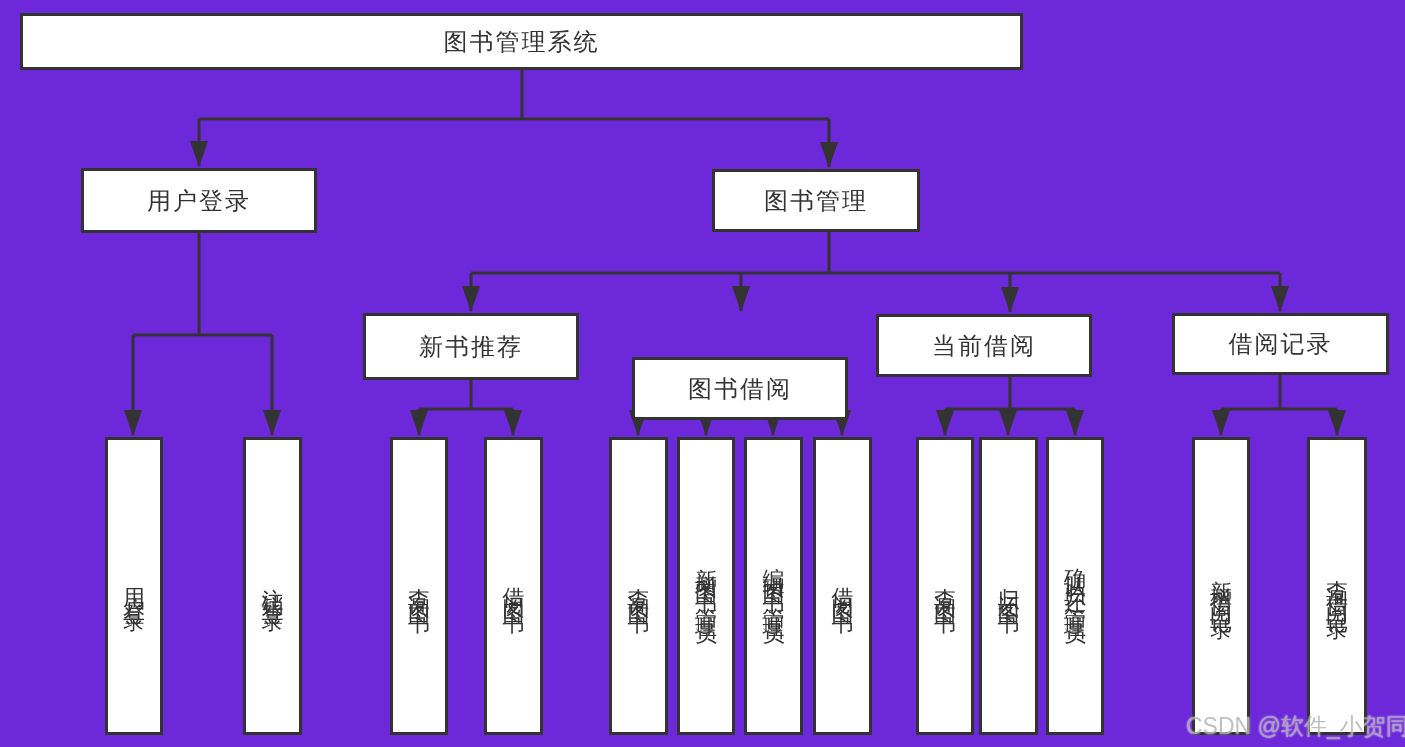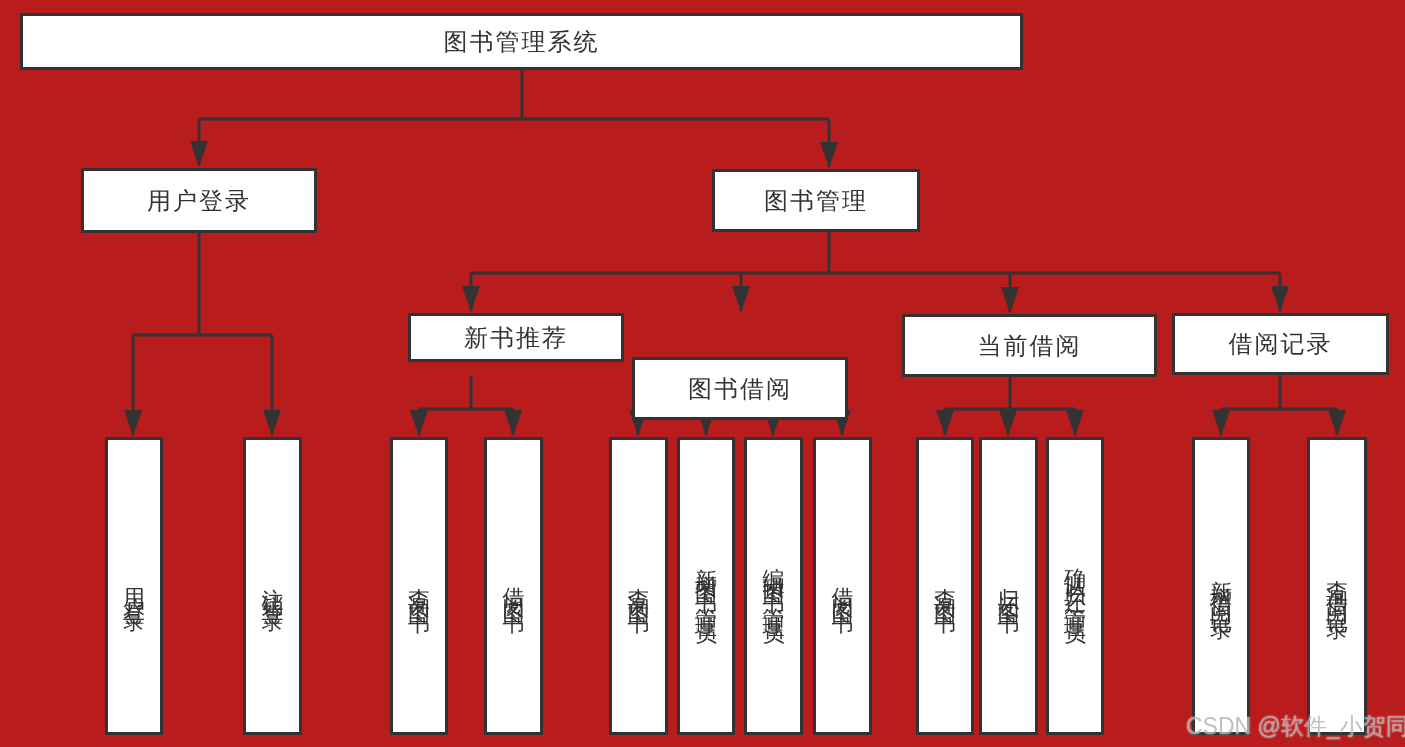--- a/index.html
+++ b/index.html
@@ -1,20 +1,20 @@
 <!DOCTYPE html>
 <html><head>
 <meta charset="utf-8">
 <style>
   html, body { margin: 0; padding: 0; background: #ffffff; }
   .canvas {
     position: relative;
     width: 1405px;
     height: 747px;
-    background: #b91c1c;
+    background: #6d28d9;
     font-family: "Liberation Sans", "DejaVu Sans", sans-serif;
     color: #333333;
     overflow: hidden;
   }
   svg.wires {
     position: absolute;
     left: 0; top: 0;
     width: 1405px; height: 747px;
   }
   .node {
@@ -111,27 +111,27 @@
     <span>图书管理系统</span>
   </div>
 
   <div class="node" style="left:81px; top:168px; width:236px; height:65px;">
     <span>用户登录</span>
   </div>
   <div class="node" style="left:712px; top:169px; width:208px; height:63px;">
     <span>图书管理</span>
   </div>
 
-  <div class="node" style="left:363px; top:313px; width:216px; height:49px;margin-left:45px;">
+  <div class="node" style="left:363px; top:313px; width:216px; height:67px;">
     <span>新书推荐</span>
   </div>
   <div class="node" style="left:632px; top:313px; width:216px; height:63px;margin-top:44px;">
     <span>图书借阅</span>
   </div>
-  <div class="node" style="left:902px; top:314px; width:255px; height:63px;">
+  <div class="node" style="left:876px; top:314px; width:216px; height:63px;">
     <span>当前借阅</span>
   </div>
   <div class="node" style="left:1172px; top:313px; width:217px; height:62px;">
     <span>借阅记录</span>
   </div>
 
   <div class="leaf" style="left:105px; width:58px;">
     <span>用户登录</span>
   </div>
   <div class="leaf" style="left:243px; width:59px;">

